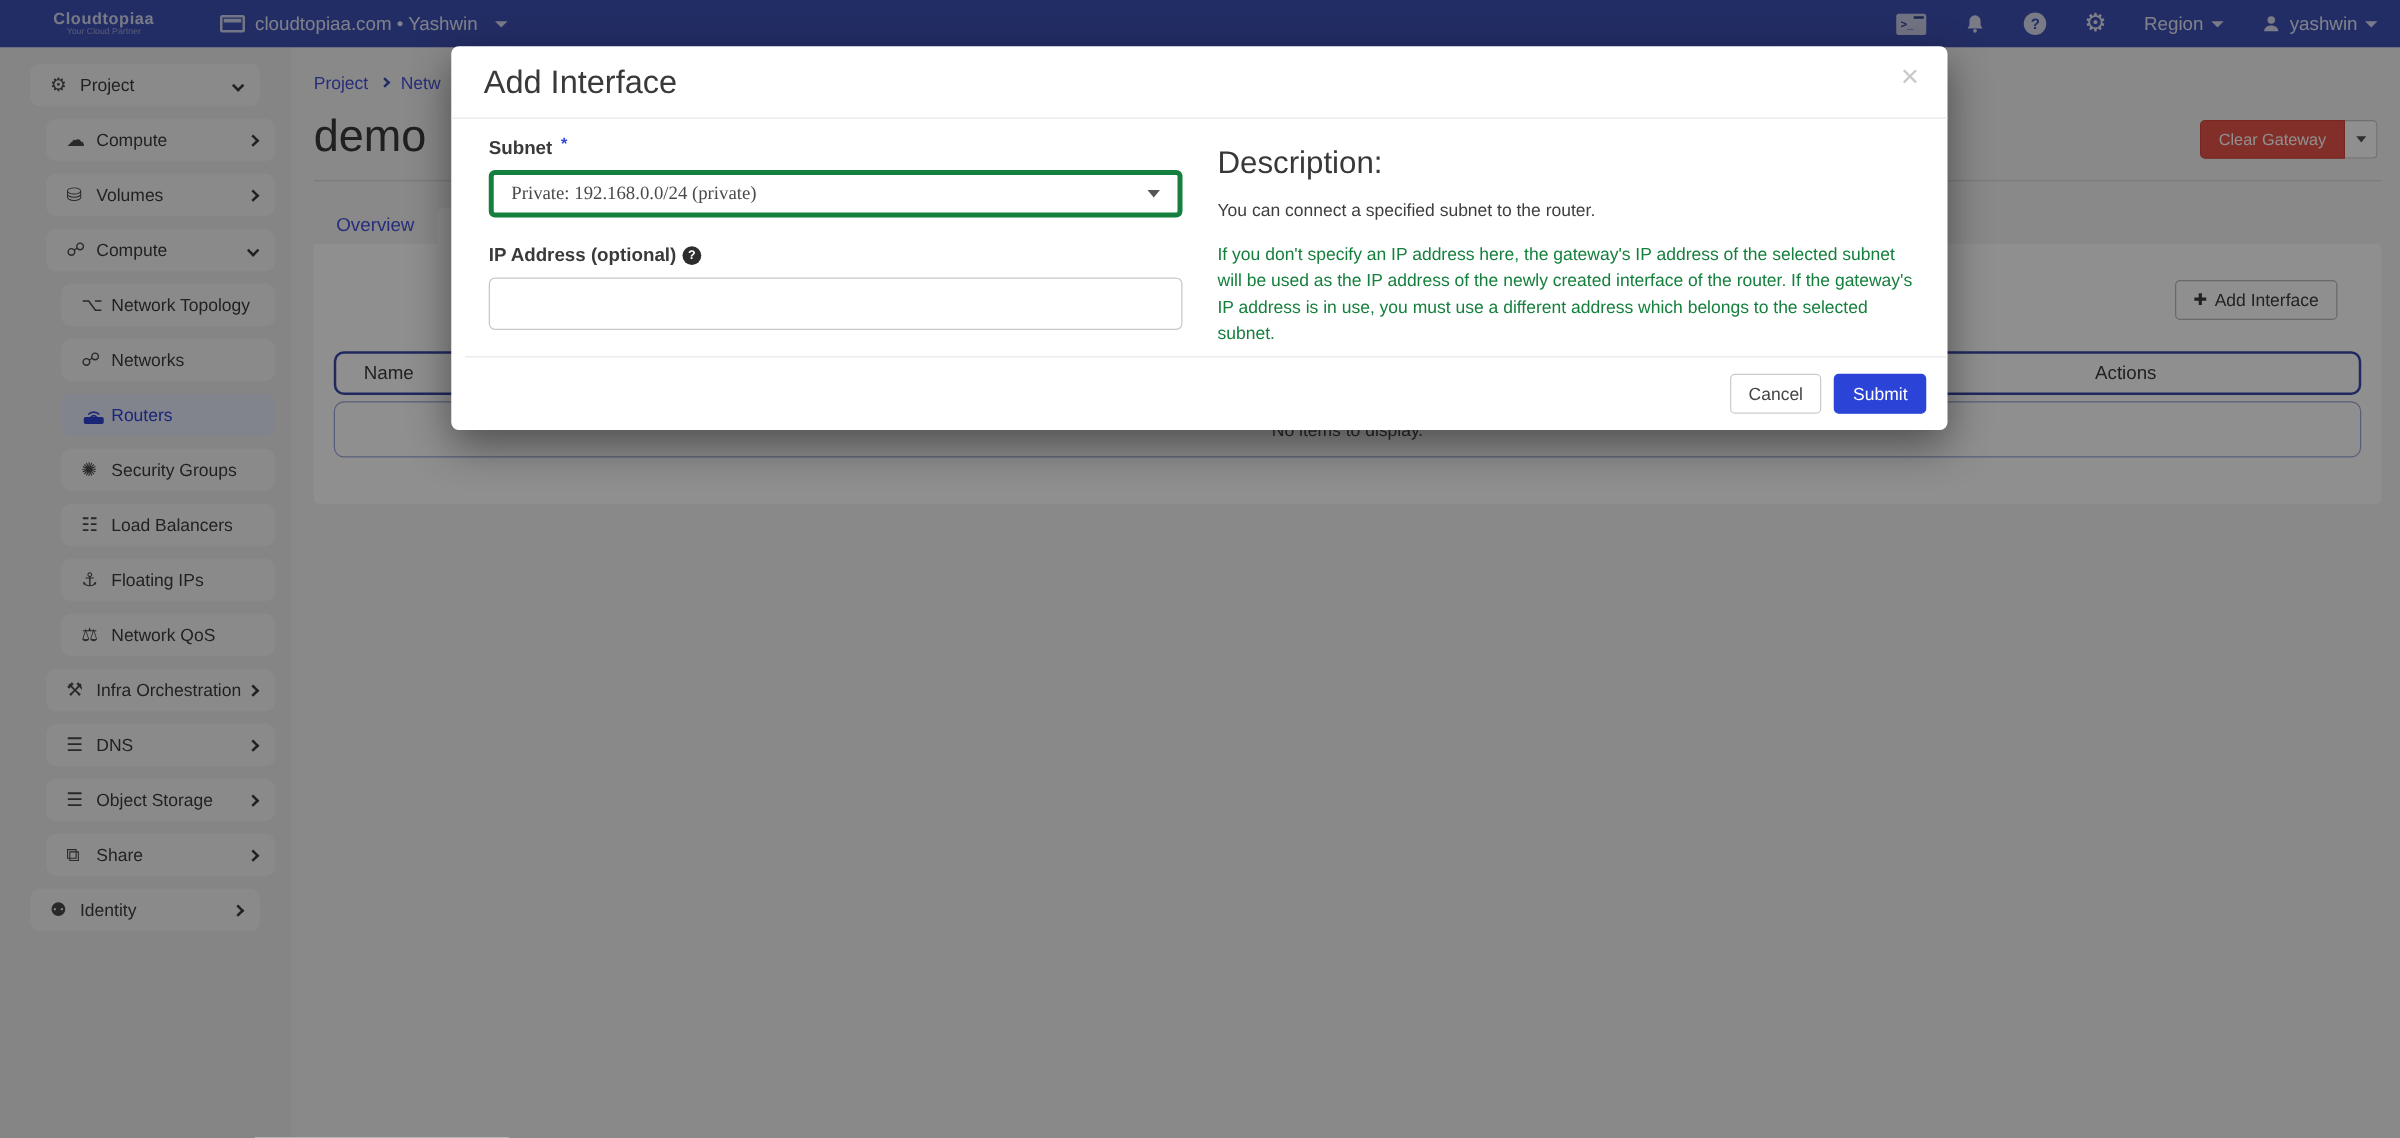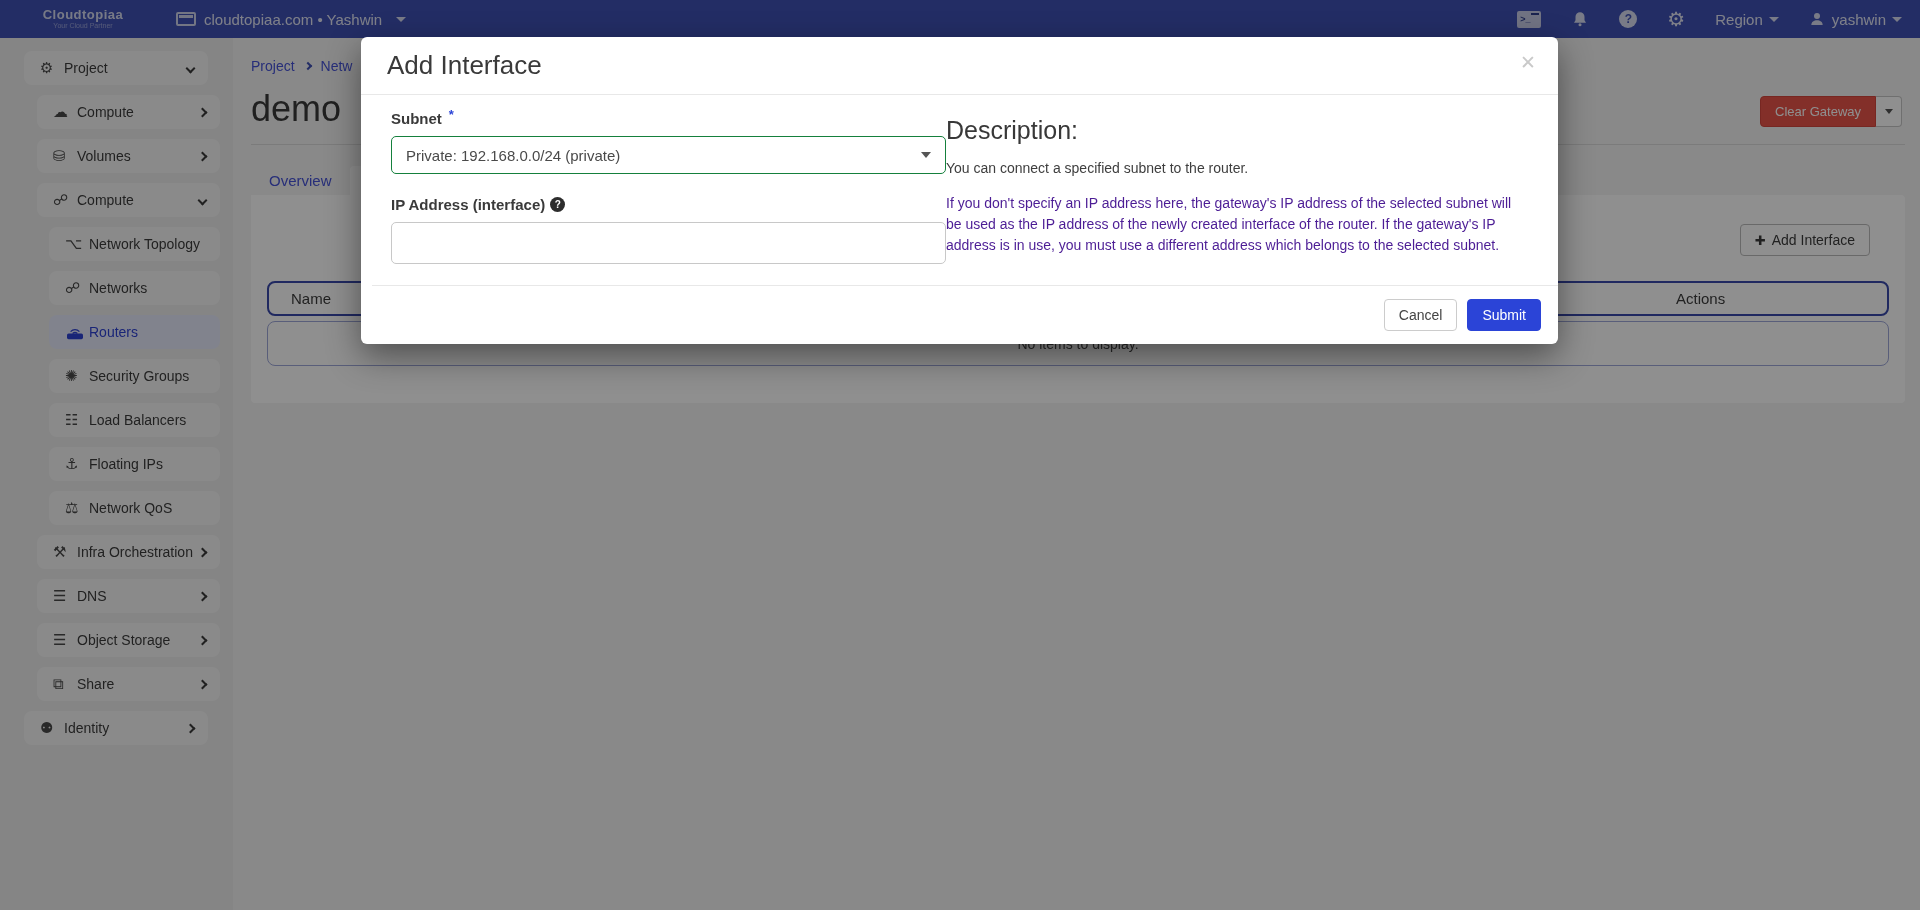--- a/index.html
+++ b/index.html
@@ -81,33 +81,33 @@
   .overlay { position:absolute; inset:0; background:rgba(0,0,0,.44); z-index:10; }
   .modal { position:absolute; left:361px; top:37px; width:1197px; height:307px; background:#fff; border-radius:6px;
            box-shadow:0 12px 34px rgba(0,0,0,.45); z-index:20; }
   .modal-header { height:58px; border-bottom:1px solid #e8e8e8; display:flex; align-items:center; padding:0 22px 0 26px; }
   .modal-title { font-size:26px; color:#3a3a3a; }
   .modal-close { margin-left:auto; color:#c9c9c9; font-size:19px; font-weight:bold; cursor:pointer; align-self:flex-start; margin-top:14px; }
   .modal-body { display:flex; padding:15px 26px 0 30px; }
   .form-col { width:555px; flex:none; }
   .form-label { font-size:15px; font-weight:bold; color:#3a3a3a; margin-bottom:9px; display:flex; align-items:center; gap:5px; }
   .req { color:#2b44d7; font-size:13px; vertical-align:top; position:relative; top:-4px; margin-left:2px; }
-  .select { height:38px; border:1px solid #15803d; border-radius:5px; display:flex; align-items:center;
-            padding:0 14px; font-size:15px; color:#4a4a4a; cursor:pointer; }
+  .select { height:38px; border:4px solid #15803d; border-radius:5px; display:flex; align-items:center;
+            padding:0 14px; font-size:15px; color:#4a4a4a; cursor:pointer;font-family:Liberation Serif, serif; }
   .select .scaret { margin-left:auto; width:0; height:0; border-left:5px solid transparent; border-right:5px solid transparent;
             border-top:6px solid #555; }
   .gap22 { height:22px; }
   .help-ic { width:15px; height:15px; border-radius:50%; background:#2d2d2d; color:#fff; font-size:10px; font-weight:bold;
              display:inline-flex; align-items:center; justify-content:center; }
   .text-input { width:100%; height:42px; border:1px solid #c8c8c8; border-radius:5px; font-size:15px; padding:0 12px;
                 color:#3c3c3c; font-family:inherit; }
-  .desc-col { width:578px; }
+  .desc-col { margin-left:28px; width:578px; }
   .desc-title { font-size:25px; color:#383838; margin:6px 0 14px; }
   .desc-p1 { font-size:14px; color:#3e3e3e; margin-bottom:15px; line-height:1.35; }
-  .desc-p2 { font-size:14px; color:#4c1d95; line-height:1.5; }
+  .desc-p2 { font-size:14px; color:#15803d; line-height:1.5; }
   .modal-footer { position:absolute; bottom:0; left:0; right:0; height:59px; border-top:1px solid #e8e8e8;
                   display:flex; align-items:center; justify-content:flex-end; padding-right:17px; gap:10px;margin-left:11px; }
   .btn-cancel { background:#fff; border:1px solid #ccc; border-radius:4px; color:#444; font-size:14px;
                 padding:7px 14px; cursor:pointer; font-family:inherit; }
   .btn-submit { background:#2b44d7; border:1px solid #2b44d7; border-radius:4px; color:#fff; font-size:14px;
                 padding:7px 14px; cursor:pointer; font-family:inherit; }
 </style>
 </head>
 <body>
 
@@ -279,21 +279,21 @@
         <div class="form-label">
           <span>Subnet</span>
           <span class="req">*</span>
         </div>
         <div class="select">
           <span>Private: 192.168.0.0/24 (private)</span>
           <span class="scaret"></span>
         </div>
         <div class="gap22"></div>
         <div class="form-label">
-          <span>IP Address (interface)</span>
+          <span>IP Address (optional)</span>
           <span class="help-ic">?</span>
         </div>
         <input class="text-input" type="text" value="" style="">
       </div>
       <div class="desc-col">
         <div class="desc-title">Description:</div>
         <div class="desc-p1">You can connect a specified subnet to the router.</div>
         <div class="desc-p2">If you don't specify an IP address here, the gateway's IP address of the selected subnet will be used as the IP address of the newly created interface of the router. If the gateway's IP address is in use, you must use a different address which belongs to the selected subnet.</div>
       </div>
     </div>

